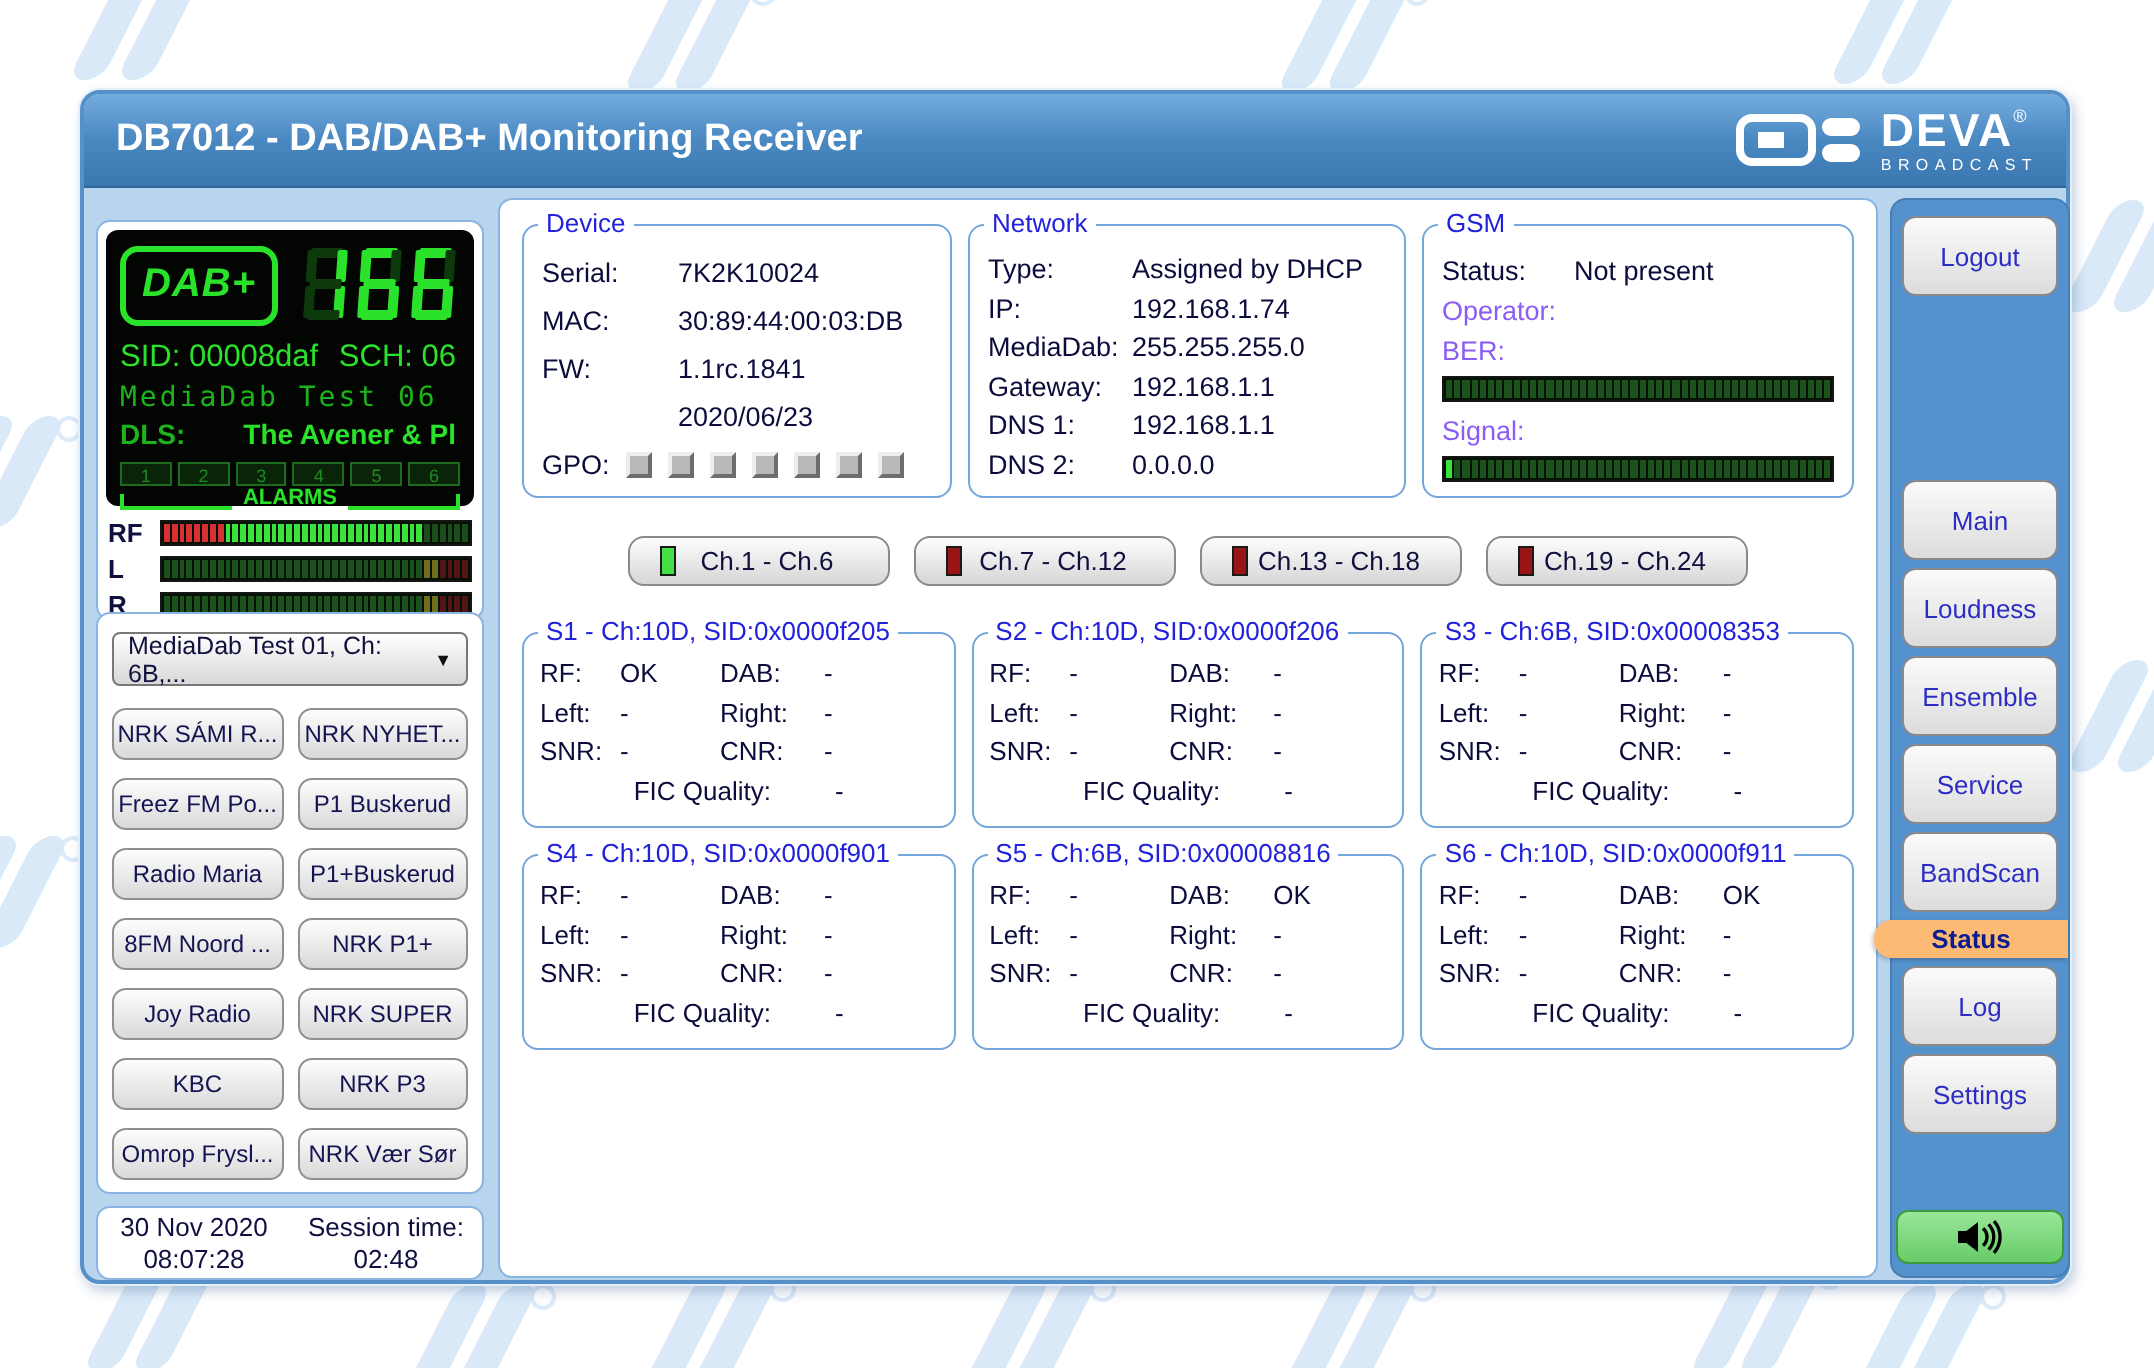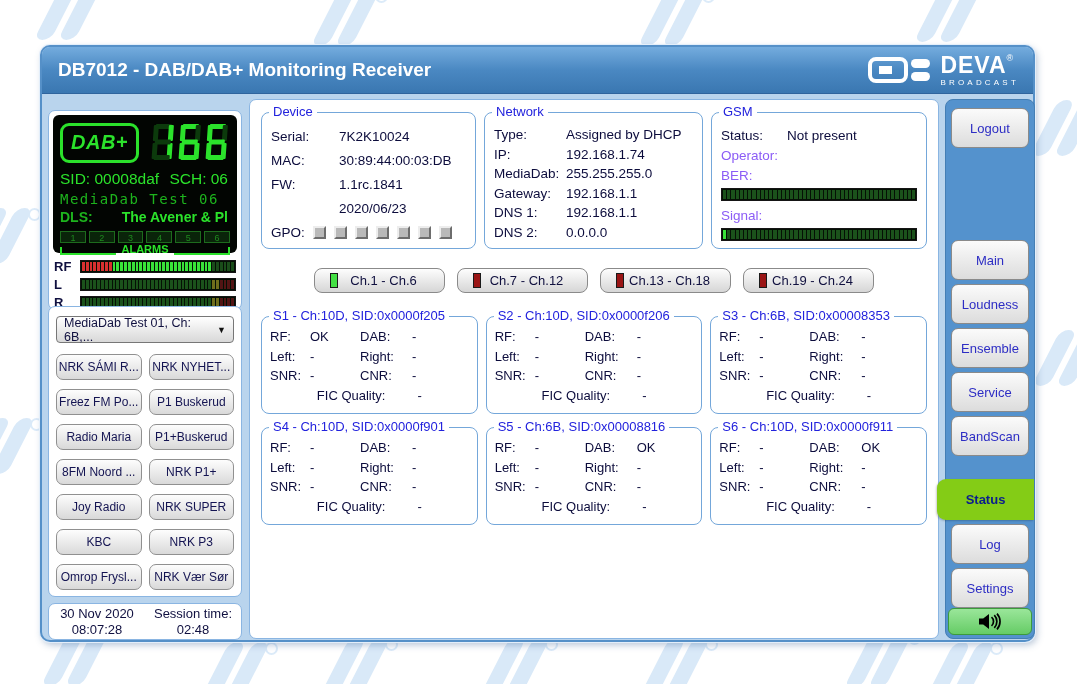--- a/index.html
+++ b/index.html
@@ -96,22 +96,22 @@
   
   #sidebar{position:absolute;left:903px;top:52px;width:90px;height:540px;background:#5492cd;
     border:1px solid #447eb4;border-radius:8px;box-sizing:border-box;display:flex;flex-direction:column;
     align-items:center;}
   .side-btn{width:78px;height:40px;flex:none;background:linear-gradient(#fbfbfb,#dcdcdc);border:1px solid #8a8a8a;
     border-radius:7px;font-size:13px;color:#2d2dc4;display:flex;align-items:center;justify-content:center;
     box-sizing:border-box;}
   #logoutBtn{margin-top:8px;}
   .nav-spacer{height:92px;flex:none;}
   .nav{display:flex;flex-direction:column;gap:4px;width:100%;align-items:center;}
-  .side-btn.active{width:97px;height:41px;align-self:flex-end;background:#84cc16;border:none;
-    border-radius:9px 0 0 9px;color:#0b1d8e;font-weight:bold;box-shadow:-1px 1px 2px rgba(0,0,0,.2);margin-top:19px;}
+  .side-btn.active{width:97px;height:19px;align-self:flex-end;background:#fdba74;border:none;
+    border-radius:9px 0 0 9px;color:#0b1d8e;font-weight:bold;box-shadow:-1px 1px 2px rgba(0,0,0,.2);}
   .audio-btn{margin-top:auto;margin-bottom:6px;width:84px;height:27px;flex:none;
     background:linear-gradient(#9ae69a,#66cc66);border:1px solid #3c9a3c;border-radius:6px;
     display:flex;align-items:center;justify-content:center;box-sizing:border-box;}
 </style>
 </head>
 <body>
 
 <div id="watermarks">
     <div class="wm" style="left: 48px; top: -16px;">
       <i></i>

